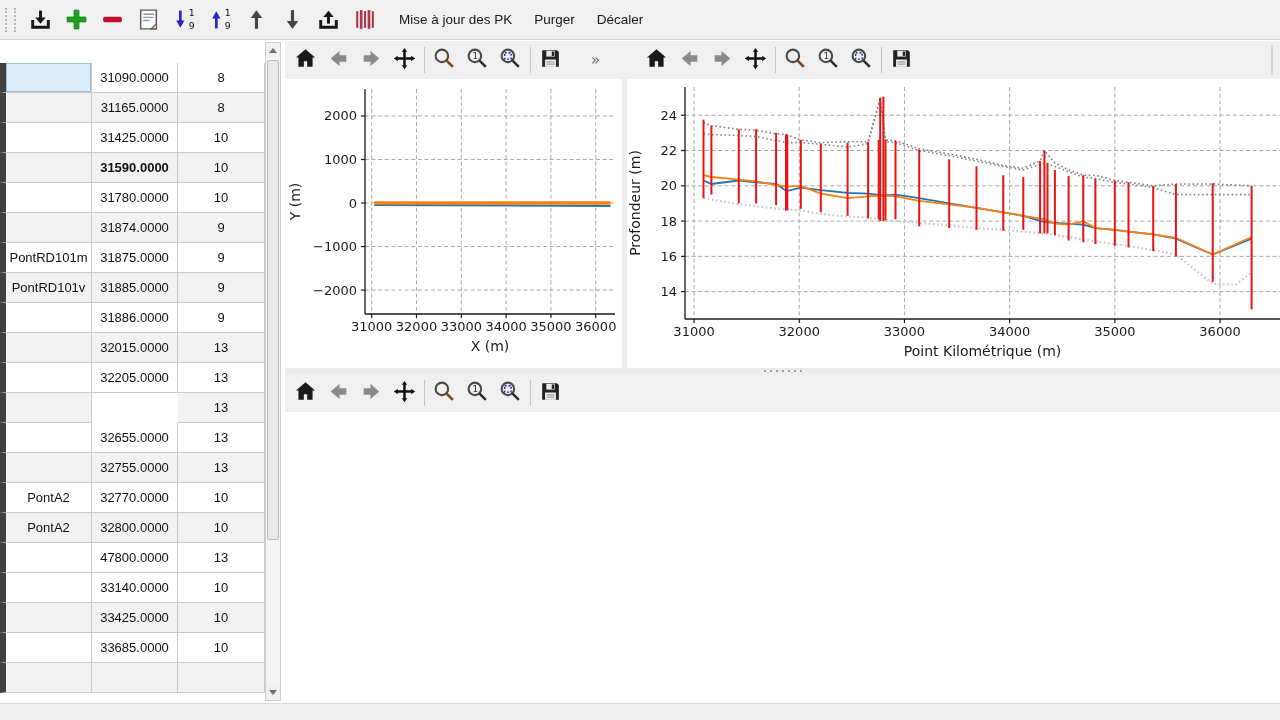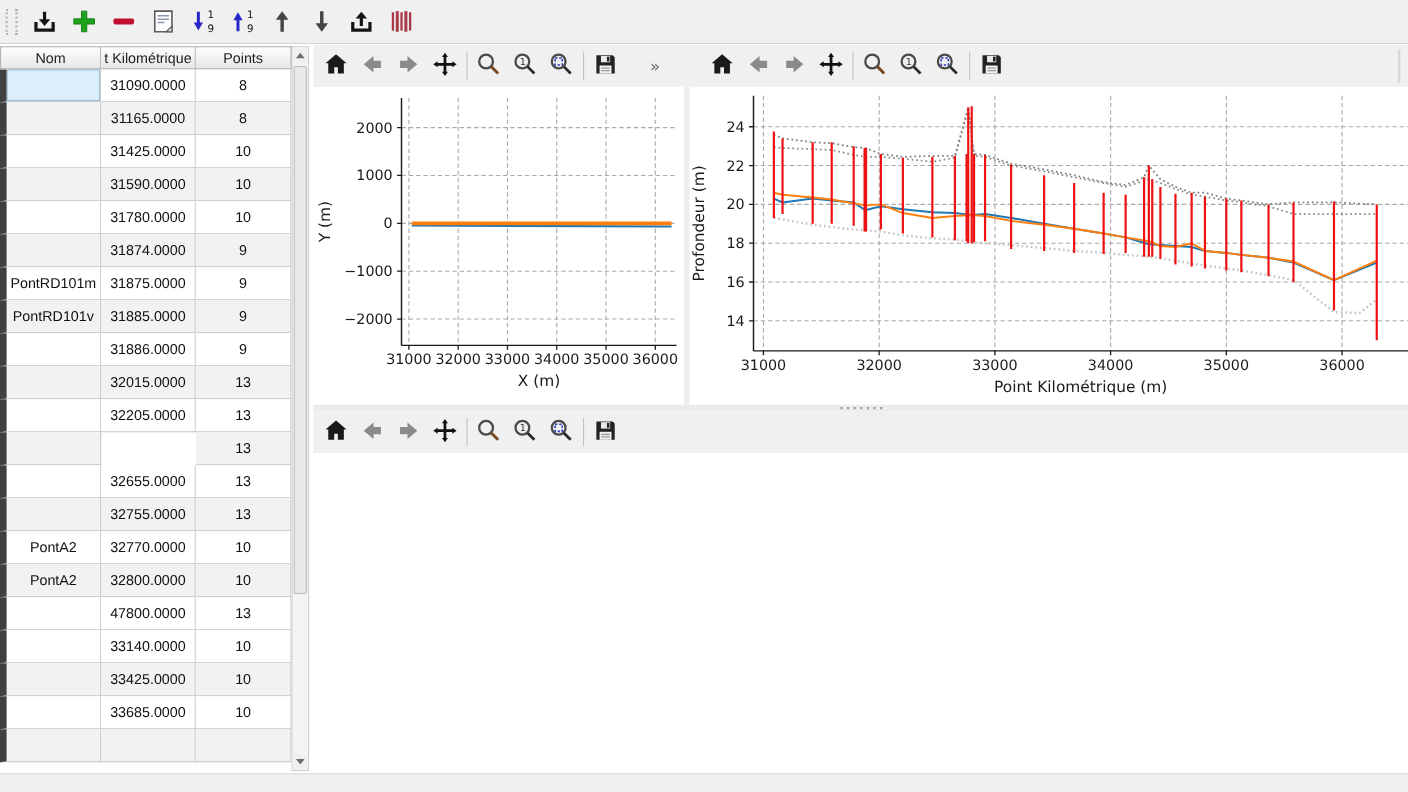--- a/index.html
+++ b/index.html
@@ -149,47 +149,47 @@
                 <rect x="4" y="4" width="2" height="16"></rect>
                 <rect x="7.5" y="3" width="2.6" height="18"></rect>
                 <rect x="11.5" y="4" width="2" height="16"></rect>
                 <rect x="15" y="3" width="2.6" height="18"></rect>
                 <rect x="19" y="4" width="2" height="16"></rect>
               </g>
             </svg>
           </span>
         </button>
       </span>
+    <span id="top-toolbar-labels" style="display:flex;align-items:center;margin-left:6px;">
+        <button class="tool-label">Mise à jour des PK</button>
+        <button class="tool-label">Purger</button>
+        <button class="tool-label">Décaler</button>
+      </span>
   </div>
 
   <div class="table-panel">
-    <div class="thead" id="table-head">
-        <div class="th" style="width: 92px;">Nom</div>
-        <div class="th" style="width: 86px;">t Kilométrique</div>
-        <div class="th" style="width: 87px;">Points</div>
-      </div>
     <div class="tbody" id="table-body">
         <div class="trow">
           <div class="td first selected" style="width: 92px;"></div>
           <div class="td" style="width: 86px;">31090.0000</div>
           <div class="td" style="width: 87px;">8</div>
         </div>
         <div class="trow alt">
           <div class="td first" style="width: 92px;"></div>
           <div class="td" style="width: 86px;">31165.0000</div>
           <div class="td" style="width: 87px;">8</div>
         </div>
         <div class="trow">
           <div class="td first" style="width: 92px;"></div>
           <div class="td" style="width: 86px;">31425.0000</div>
           <div class="td" style="width: 87px;">10</div>
         </div>
         <div class="trow alt">
           <div class="td first" style="width: 92px;"></div>
-          <div class="td" style="width: 86px;">31590.0000</div>
+          <div class="td" style="width: 86px; font-weight: bold;">31590.0000</div>
           <div class="td" style="width: 87px;">10</div>
         </div>
         <div class="trow">
           <div class="td first" style="width: 92px;"></div>
           <div class="td" style="width: 86px;">31780.0000</div>
           <div class="td" style="width: 87px;">10</div>
         </div>
         <div class="trow alt">
           <div class="td first" style="width: 92px;"></div>
           <div class="td" style="width: 86px;">31874.0000</div>

